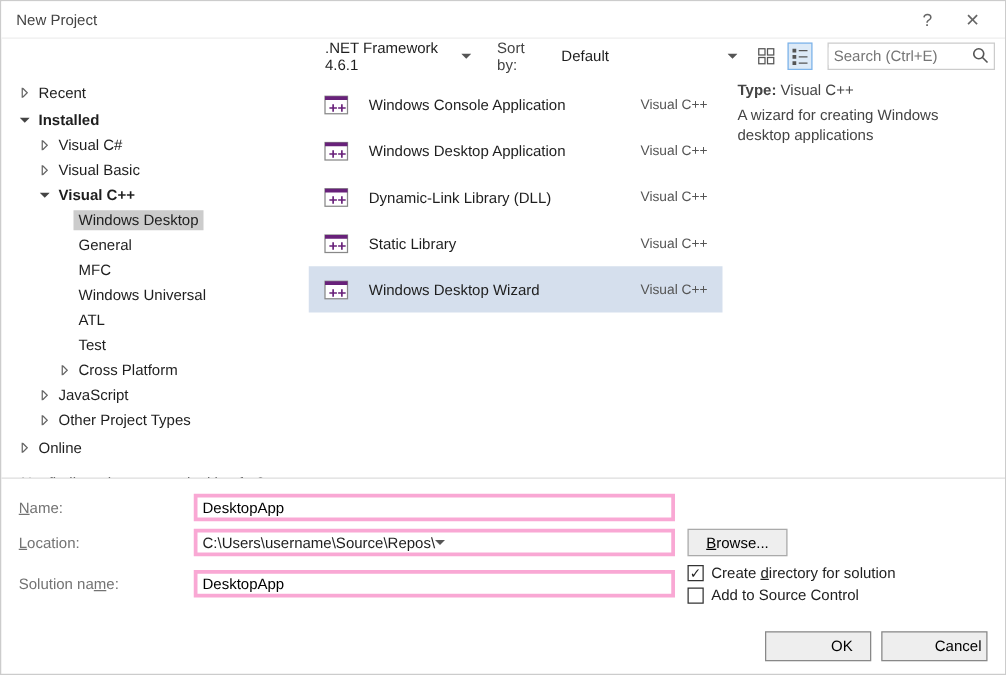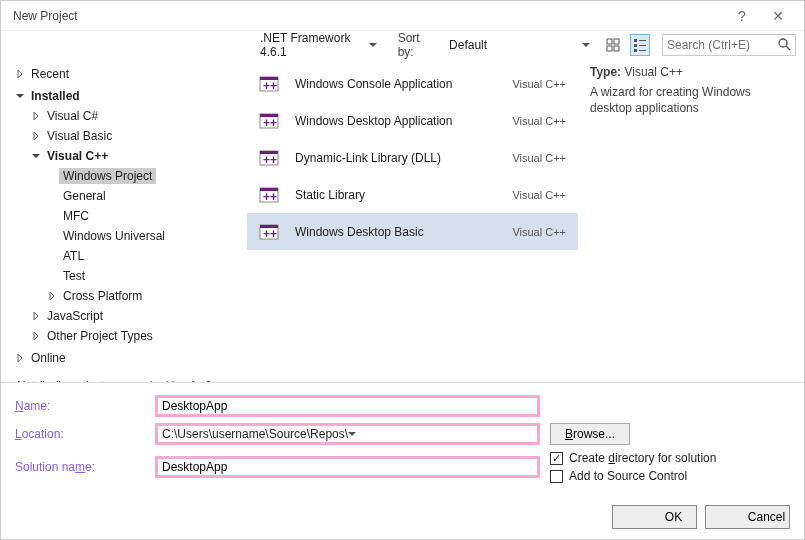--- a/index.html
+++ b/index.html
@@ -32,21 +32,21 @@
   .tmpl-row { display: flex; align-items: center; height: 37px; cursor: pointer; padding-left: 8px; }
   .tmpl-row.selected { background: #d5dfed; }
   .tmpl-row .ico { width: 28px; height: 28px; margin-right: 12px; display: flex; align-items: center; justify-content: center; }
   .tmpl-row .tname { flex: 1; }
   .tmpl-row .lang { color: #555; padding-right: 12px; font-size: 11px; }
   .details { width: 226px; padding: 6px 12px; color: #444; font-size: 11.5px; }
   .details .type-row { margin-bottom: 4px; }
   .details .type-label { font-weight: 600; }
   .details .desc { margin-top: 6px; line-height: 1.3; }
   .fields { border-top: 1px solid #ddd; padding: 12px 14px; display: grid; grid-template-columns: 140px 1fr 250px; row-gap: 6px; align-items: center; }
-  .field-label { color: #8b5cf6; }
+  .field-label { color: #737373; }
   .field-input-wrap { display: flex; }
   .field-input { border: 3px solid #f9a8d4; padding: 2px 4px; height: 22px; width: 100%; background: #fff; }
   .field-input.combo { display: flex; align-items: center; justify-content: flex-start; }
   .field-right { padding-left: 10px; display: flex; flex-direction: column; gap: 4px; }
   .browse-btn { width: 80px; height: 22px; border: 1px solid #aaa; background: #eee; cursor: pointer; }
   .checkbox-row { display: flex; align-items: center; gap: 6px; cursor: pointer; }
   .checkbox-row .cb { width: 13px; height: 13px; border: 1px solid #333; display: inline-flex; align-items: center; justify-content: center; font-size: 11px; }
   .buttons { display: flex; justify-content: flex-end; gap: 8px; padding: 10px 14px; }
   .btn { width: 85px; height: 24px; border: 1px solid #888; background: #eee; cursor: pointer; padding-left: 38px; }
   .underline-letter { text-decoration: underline; }
@@ -143,21 +143,21 @@
     <div class="tree-item indent-1 bold">
       <span class="arrow">
           <svg viewBox="0 0 8 8">
             <path d="M0 2 L4 6 L8 2 Z" fill="#444"></path>
           </svg>
         </span>
       <span class="label">Visual C++</span>
     </div>
     <div class="tree-item indent-2 selected">
       <span class="arrow"></span>
-        <span class="label">Windows Project</span>
+        <span class="label">Windows Desktop</span>
     </div>
     <div class="tree-item indent-2">
       <span class="arrow"></span>
         <span class="label">General</span>
     </div>
     <div class="tree-item indent-2">
       <span class="arrow"></span>
         <span class="label">MFC</span>
     </div>
     <div class="tree-item indent-2">
@@ -256,21 +256,21 @@
         <span class="lang">Visual C++</span>
       </div>
       <div class="tmpl-row selected">
         <span class="ico">
           <svg width="24" height="24" viewBox="0 0 24 24">
             <rect x="3" y="5" width="18" height="14" fill="#fff" stroke="#888"></rect>
             <rect x="3" y="5" width="18" height="3" fill="#68217a"></rect>
             <text x="6" y="18" font-size="9" fill="#68217a" font-weight="bold">++</text>
           </svg>
         </span>
-        <span class="tname">Windows Desktop Basic</span>
+        <span class="tname">Windows Desktop Wizard</span>
         <span class="lang">Visual C++</span>
       </div>
     </div>
 
   <div class="details">
     <div class="type-row">
       <span class="type-label">Type:</span>
       <span>Visual C++</span>
     </div>
     <div class="desc">A wizard for creating Windows desktop applications</div>

